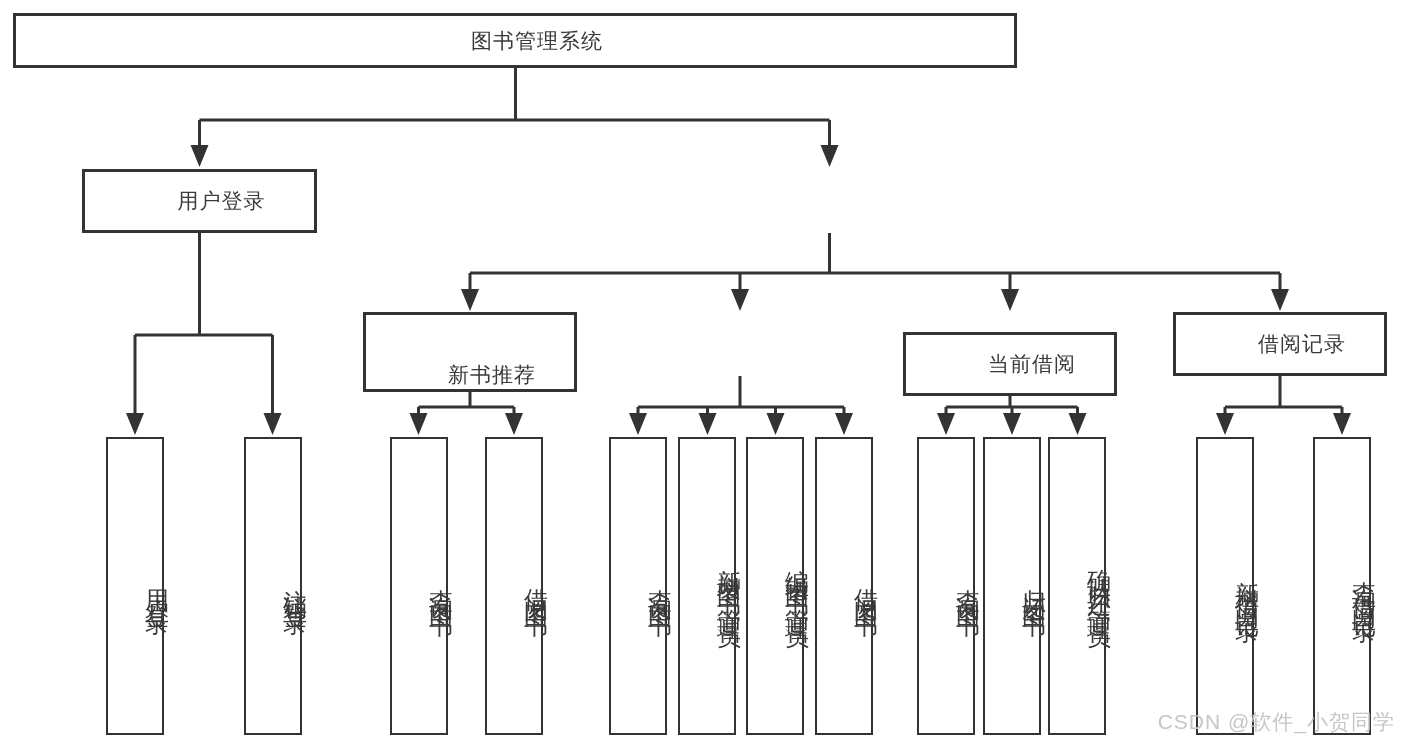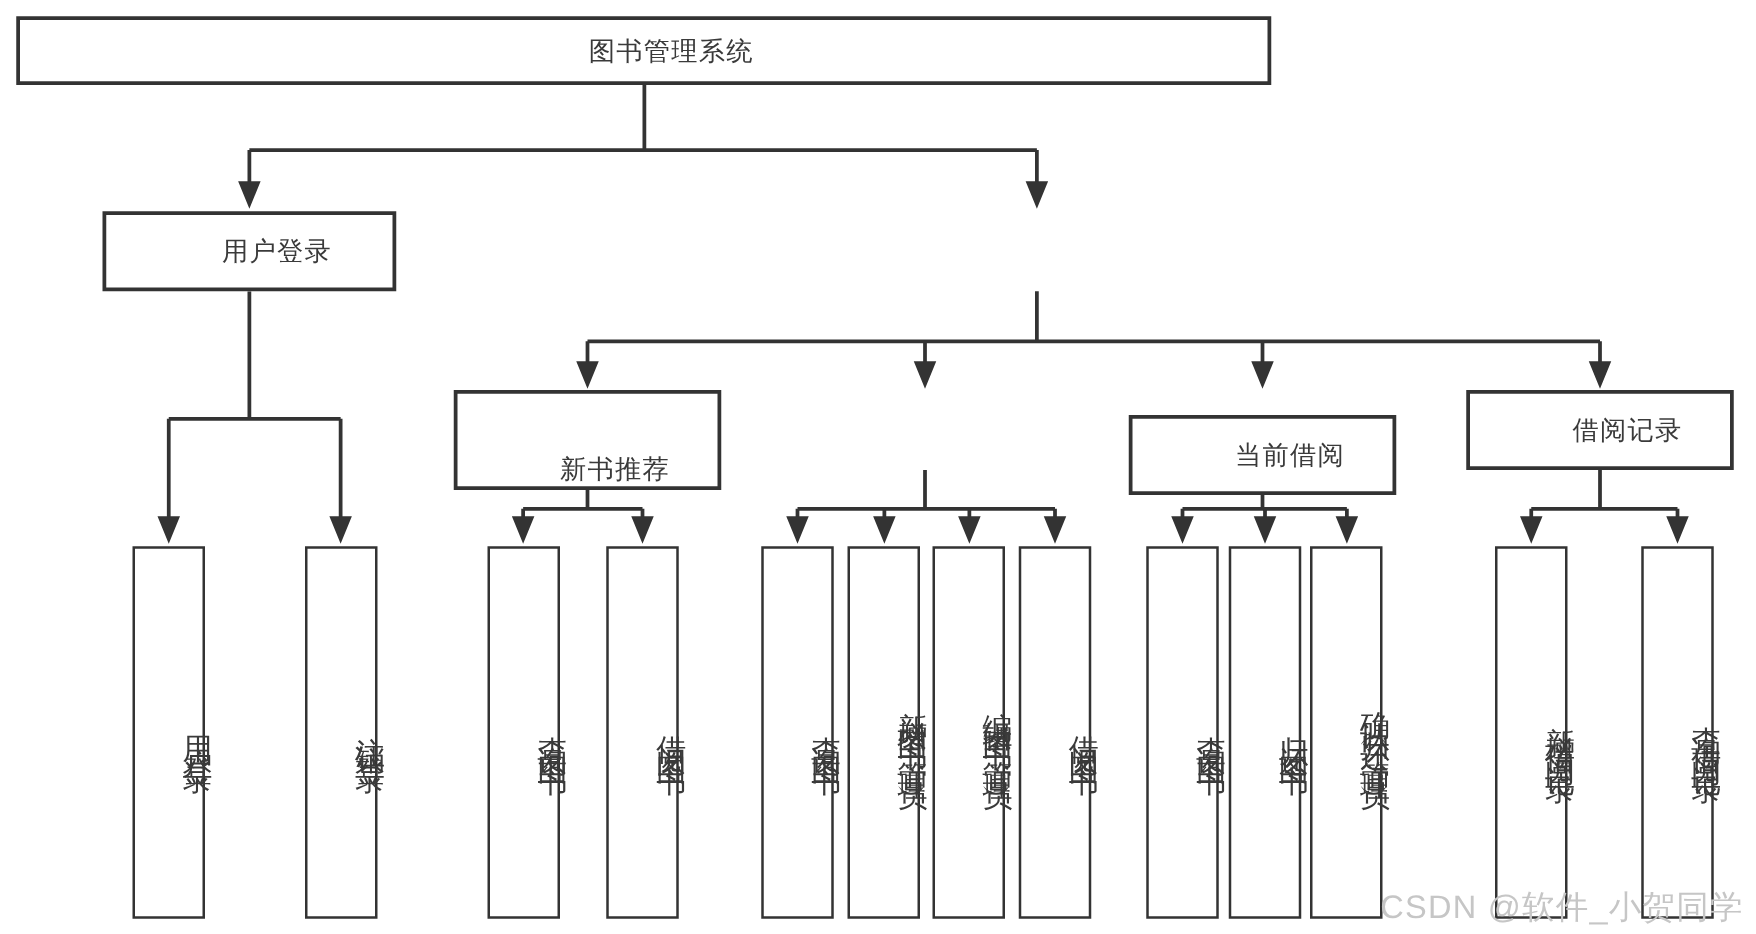--- a/index.html
+++ b/index.html
@@ -42,21 +42,21 @@
     font-size: 24px;
     letter-spacing: 8px;
     line-height: 1;
     white-space: nowrap;
     color: #3a3a3a;
   }
   .watermark {
     position: absolute;
     right: 10px;
     top: 708px;
-    font-size: 26px;
+    font-size: 21px;
     color: #c6c6c6;
     letter-spacing: 1px;
     z-index: 5;
     white-space: nowrap;
   }
 </style>
 </head>
 <body>
 
 <div class="stage">

